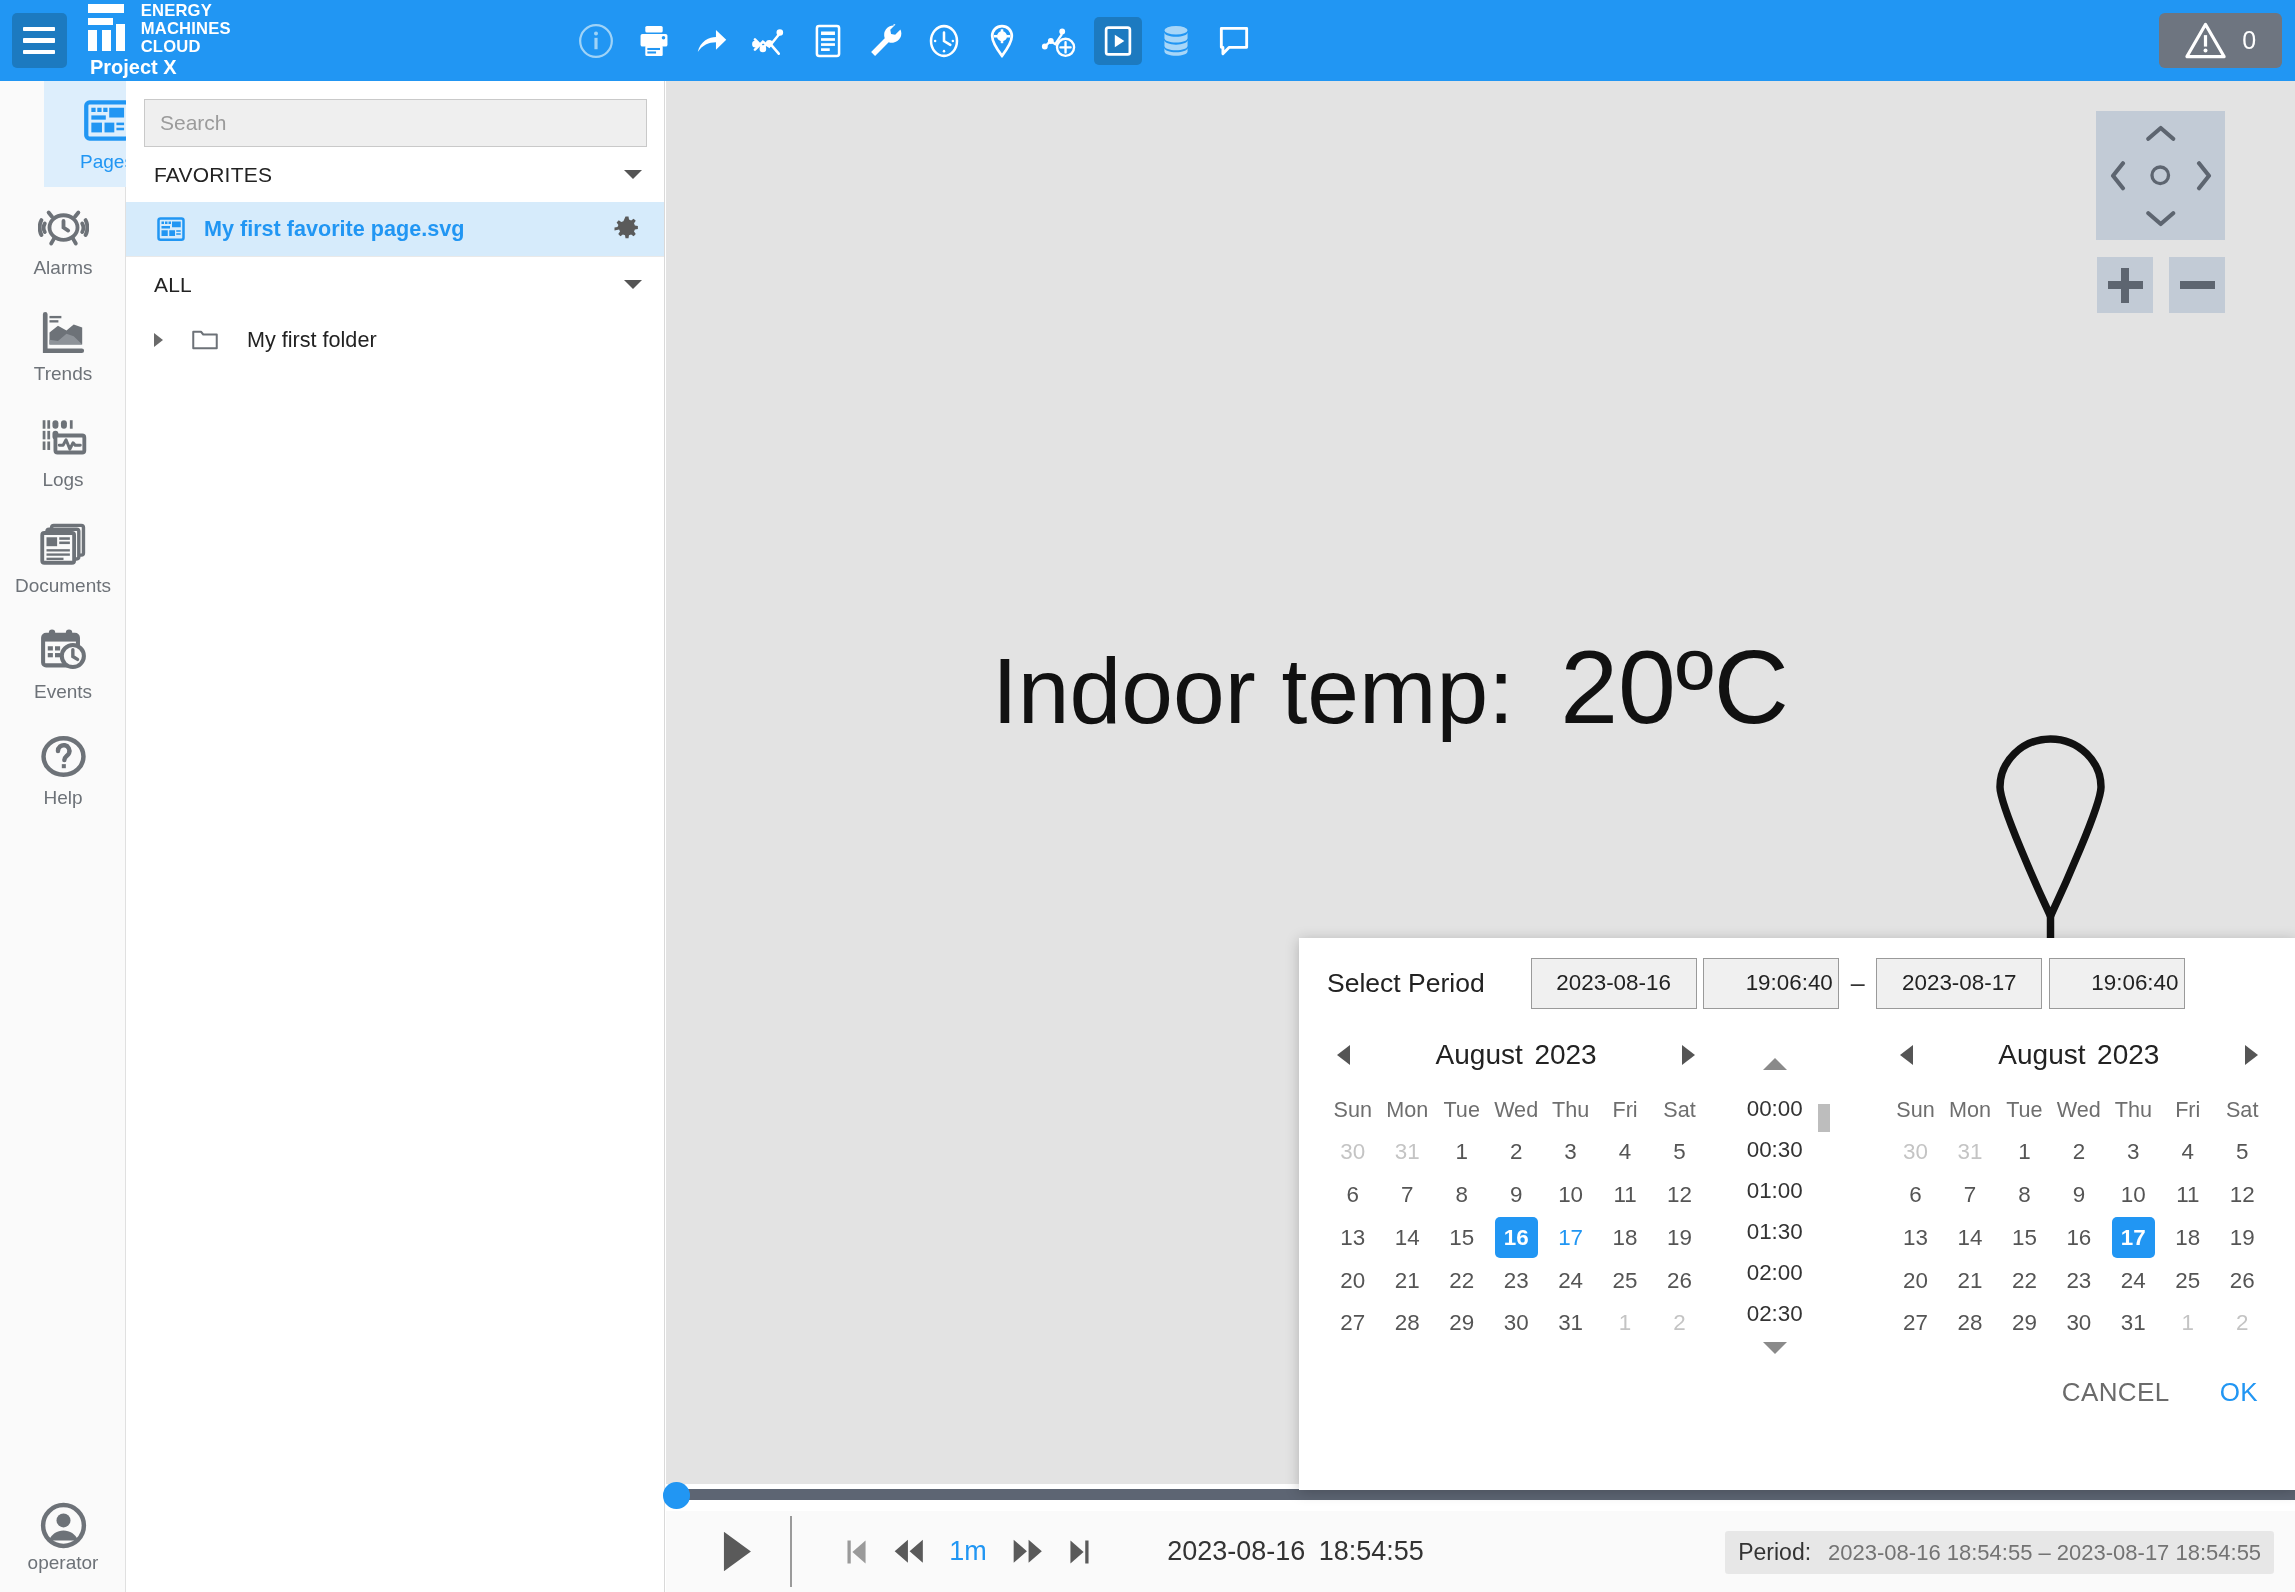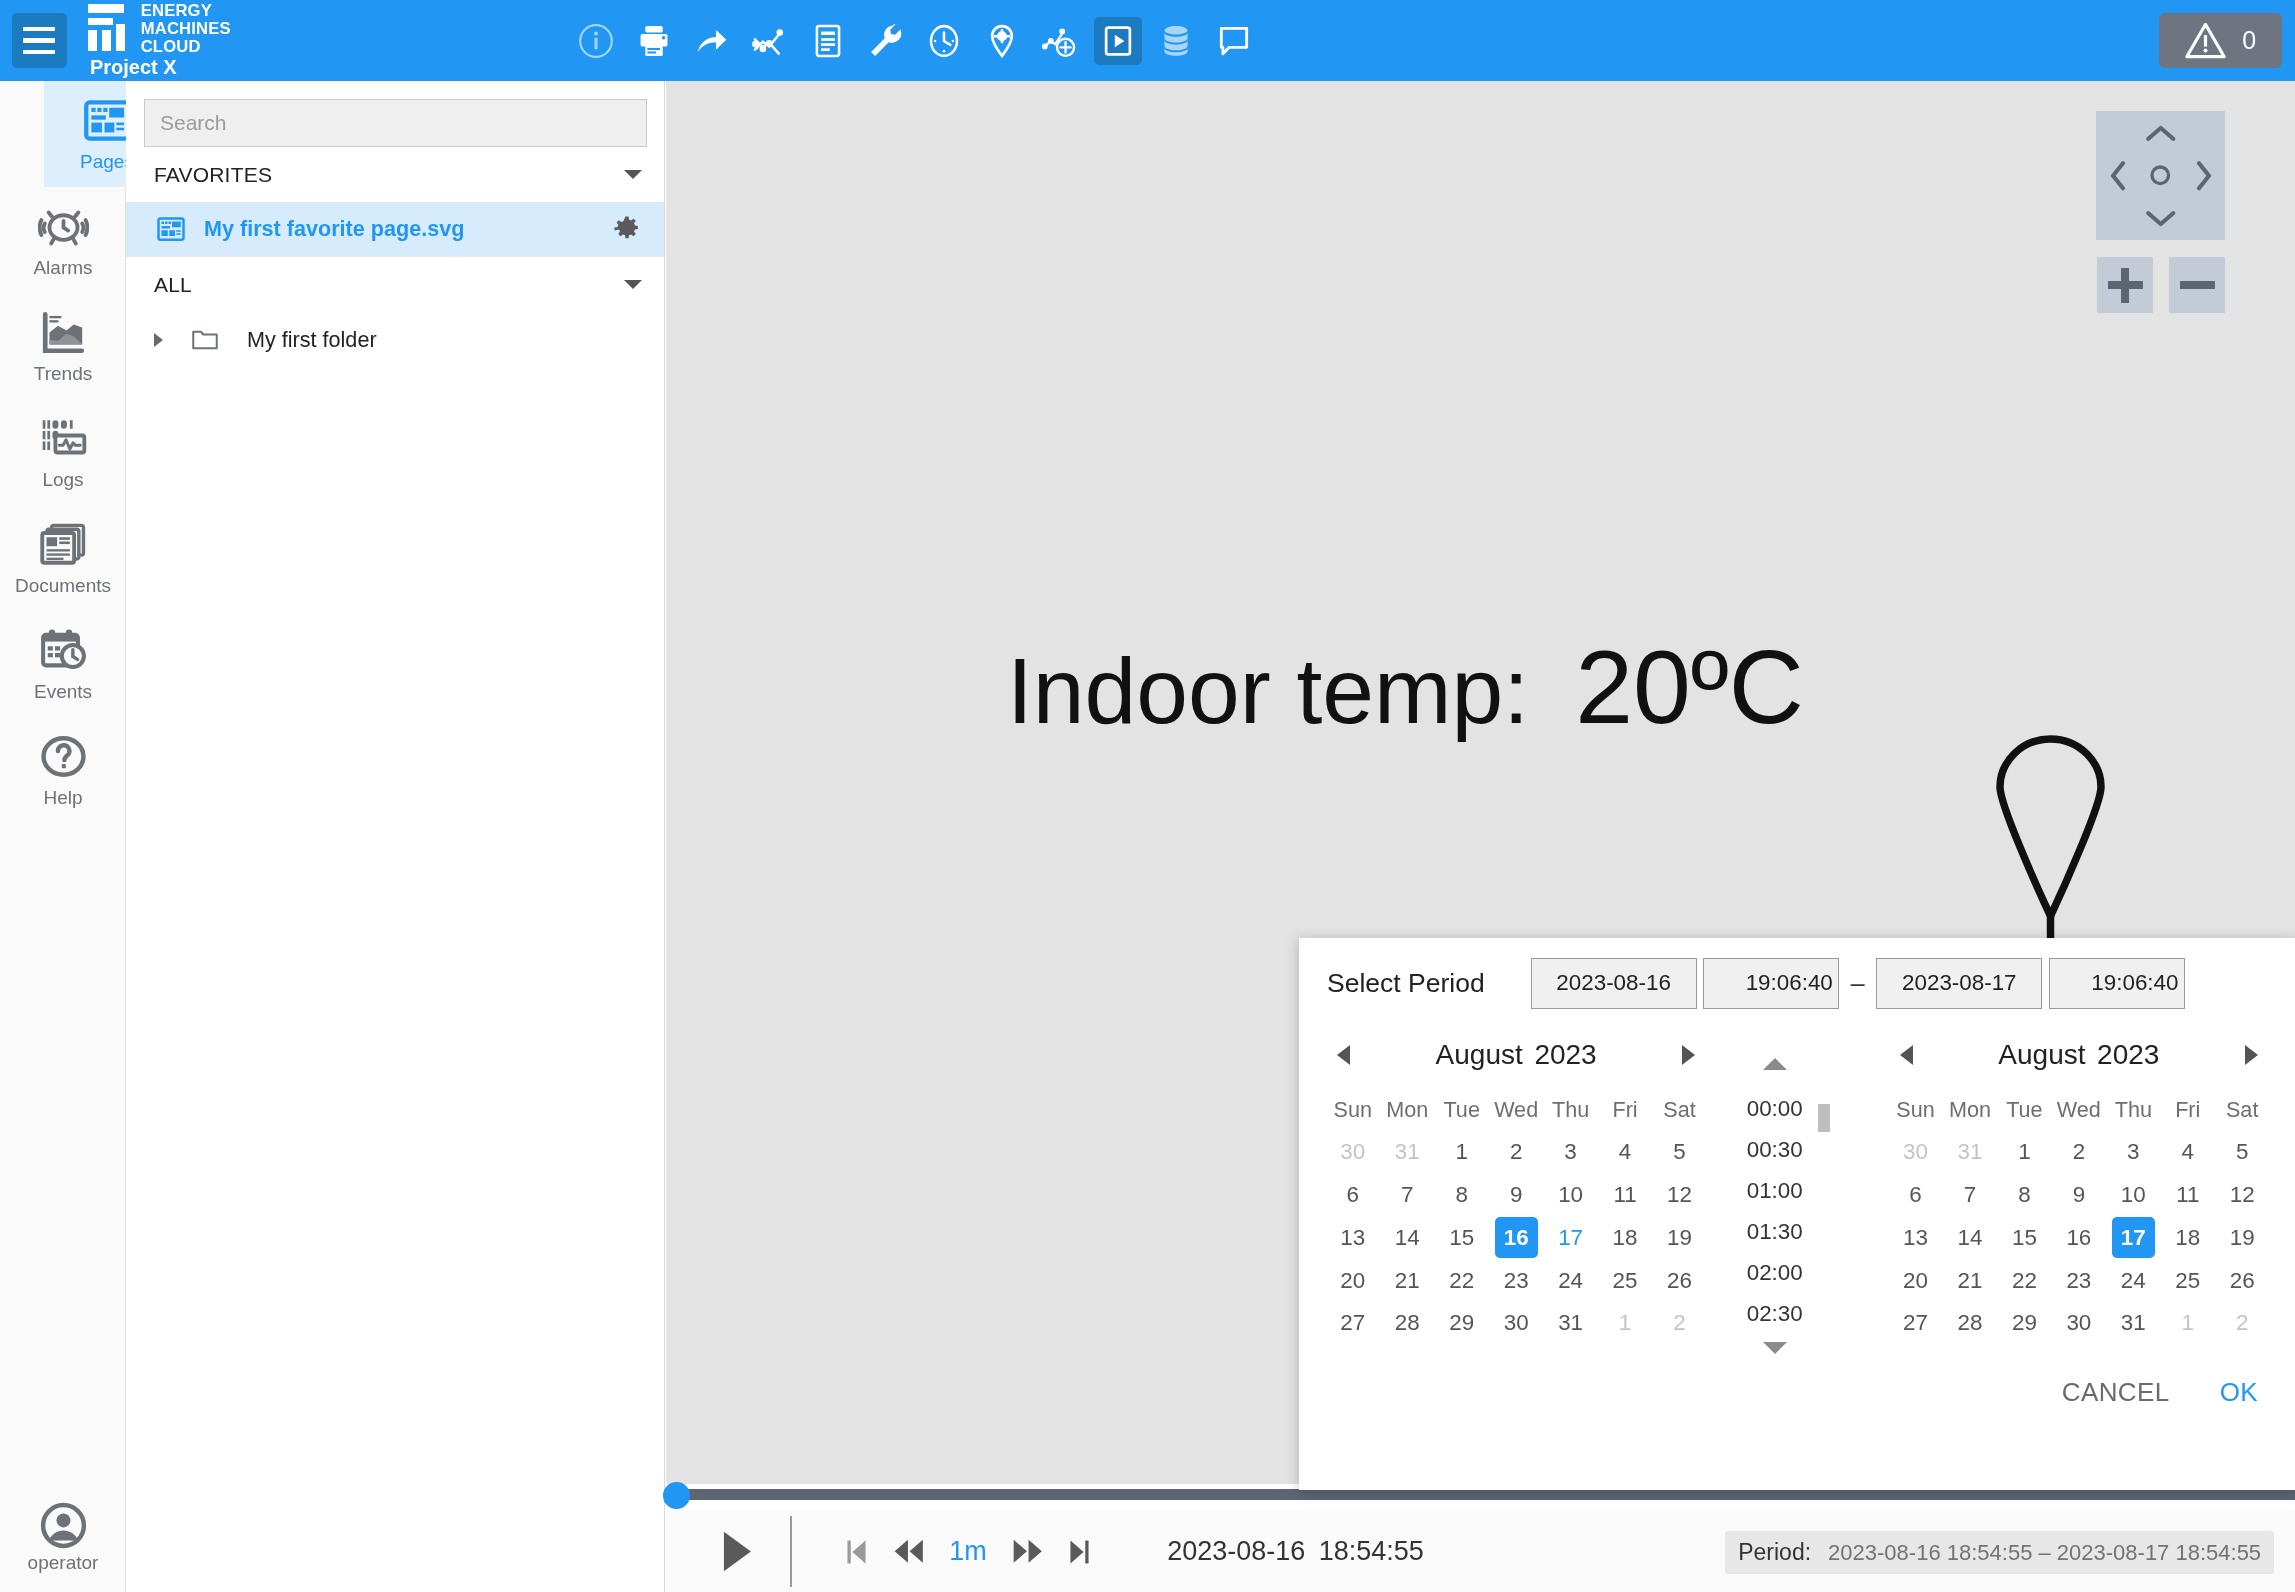--- a/index.html
+++ b/index.html
@@ -92,21 +92,21 @@
   }
   .tri-right { width:0;height:0;border-top:7.5px solid transparent;border-bottom:7.5px solid transparent;border-left:9px solid #6a6a6a; margin-right: 18px;}
   .folder-label { font-size: 21.6px; color:#222; margin-left: 18px;}
 
   
   .canvas {
     position:absolute; left: 666px; top: 81px; width: 1630px; height: 1403px;
     background:#e3e3e3; overflow:hidden;
   }
   .canvas-text {
-    position:absolute; left: 341px; top: 547px;
+    position:absolute; left: 326px; top: 547px;
     font-size: 93px; color:#111; white-space: nowrap; font-family: "Liberation Sans", sans-serif;
   }
   .canvas-text .val { margin-left: 46px; font-size: 104px; }
   .pin { position:absolute; left: 1314px; top: 643px; }
 
   .panctl {
     position:absolute; right: 71px; top: 30px; width: 129px; height: 129px;
     background:#c2cbd6; display:grid; grid-template-columns: 1fr 1fr 1fr; grid-template-rows: 1fr 1fr 1fr;
   }
   .panctl div { display:flex; align-items:center; justify-content:center; cursor:pointer; }

